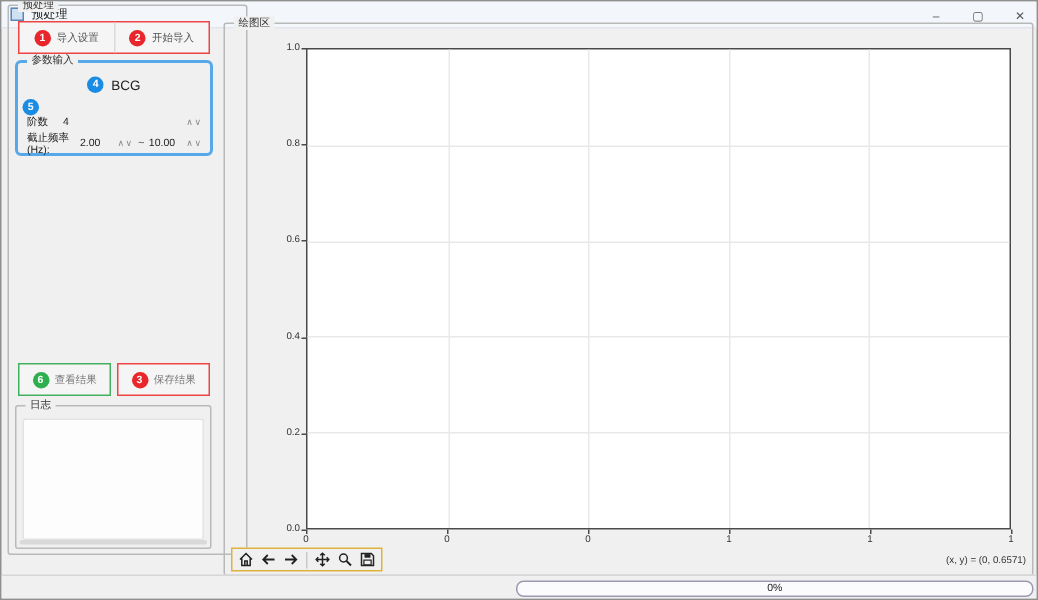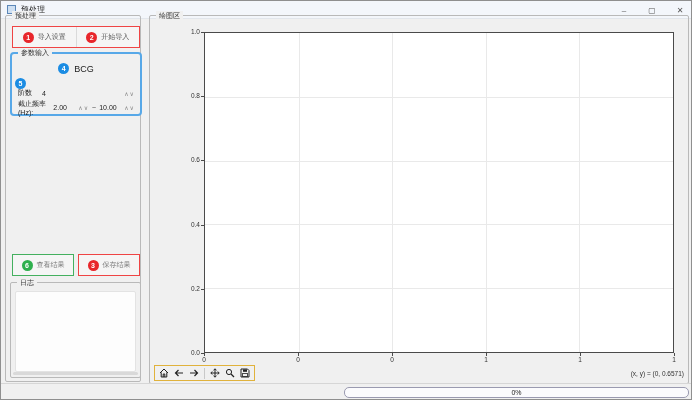--- a/index.html
+++ b/index.html
@@ -10,21 +10,21 @@
   #titlebar { position:absolute; left:0; top:0; width:100%; height:18px; background:#f3f6fb; border-bottom:1px solid #e2e6ec; display:flex; align-items:center; }
   .app-icon { width:9px; height:9px; margin:0 5px 0 6px; background:#cfe0f2; border:1px solid #5b87b8; }
   .title-text { font-size:8px; color:#222; }
   .win-controls { position:absolute; right:4px; top:0; height:18px; display:flex; align-items:center; gap:14px; }
   .win-btn { font-size:8px; color:#555; width:14px; text-align:center; cursor:default; }
 
   
   .groupbox { position:absolute; border:1px solid #b9b9b9; border-radius:2px; }
   .gb-label { position:absolute; top:-5px; left:6px; background:#f0f0f0; padding:0 3px; font-size:7px; color:#333; line-height:9px; }
 
-  #left-group { left:4px; top:14px; width:136px; height:367px; }
+  #left-group { left:4px; top:2px; width:160px; height:367px; }
   #plot-group { left:148px; top:14px; width:540px; height:369px; }
 
   
   .badge { display:inline-flex; align-items:center; justify-content:center; width:11px; height:11px; border-radius:50%; color:#fff; font-size:7px; font-weight:bold; flex:0 0 auto; }
   .badge.red { background:#e8262b; }
   .badge.green { background:#2eaf4d; }
   .badge.blue { background:#1b8ce3; }
 
   
   #import-pair { position:absolute; left:6px; top:10px; width:128px; height:22px; border:1px solid #ef4444; display:flex; background:#f5f5f5; }

